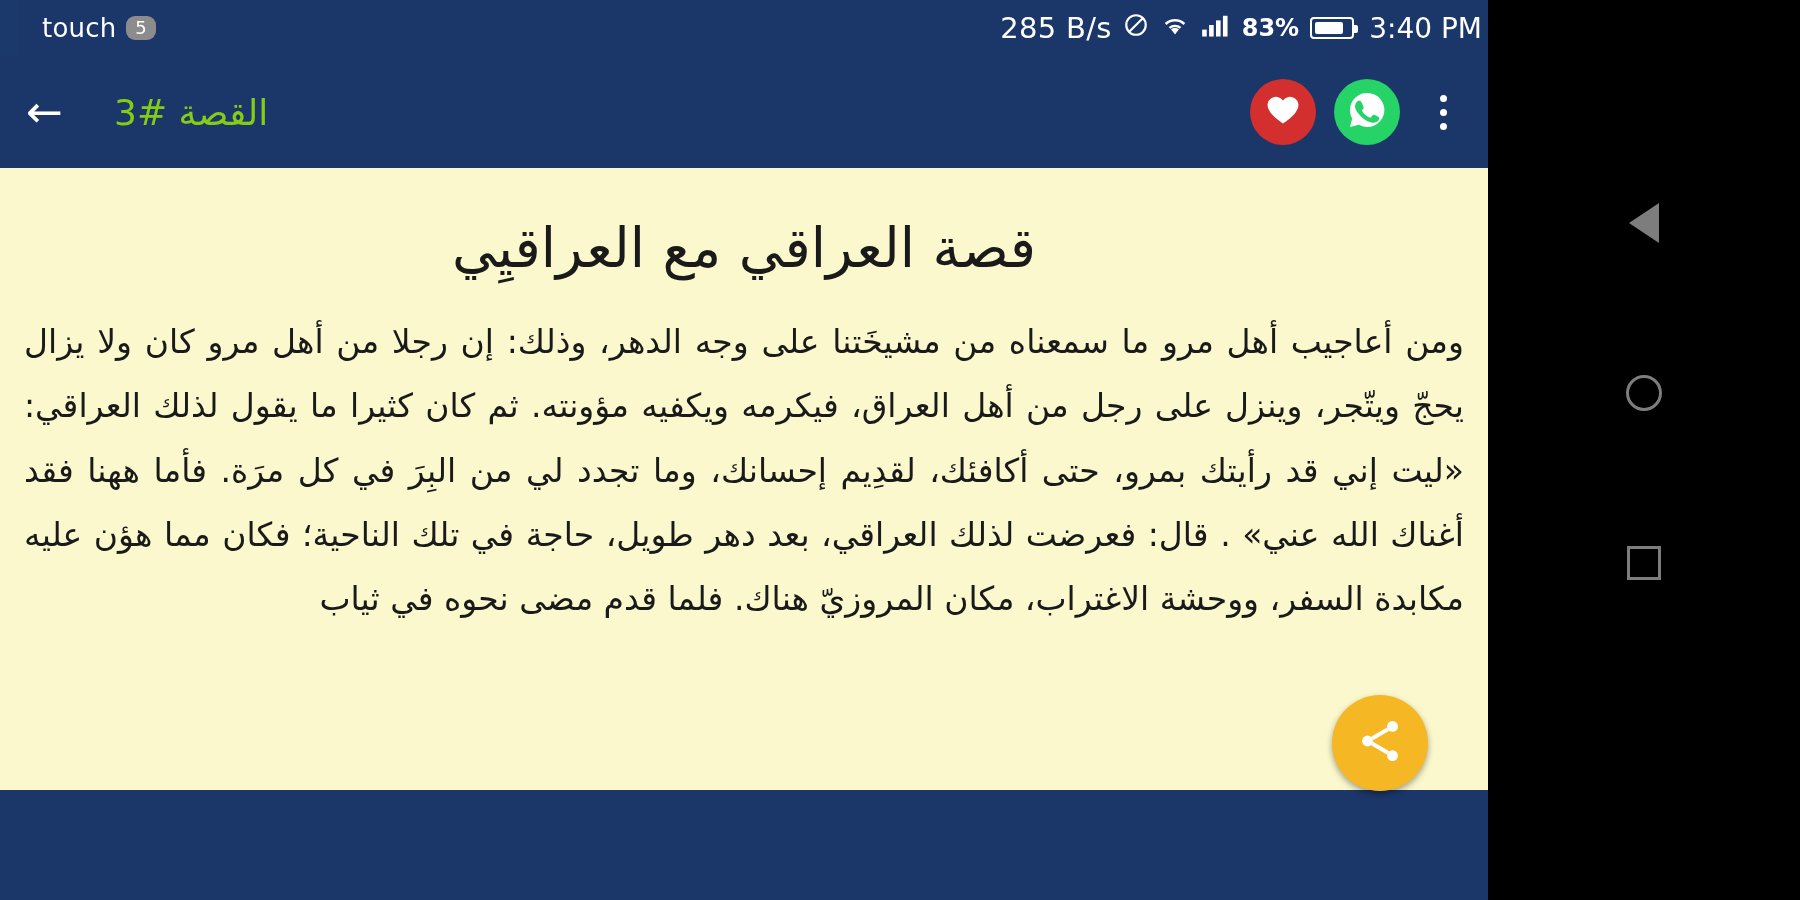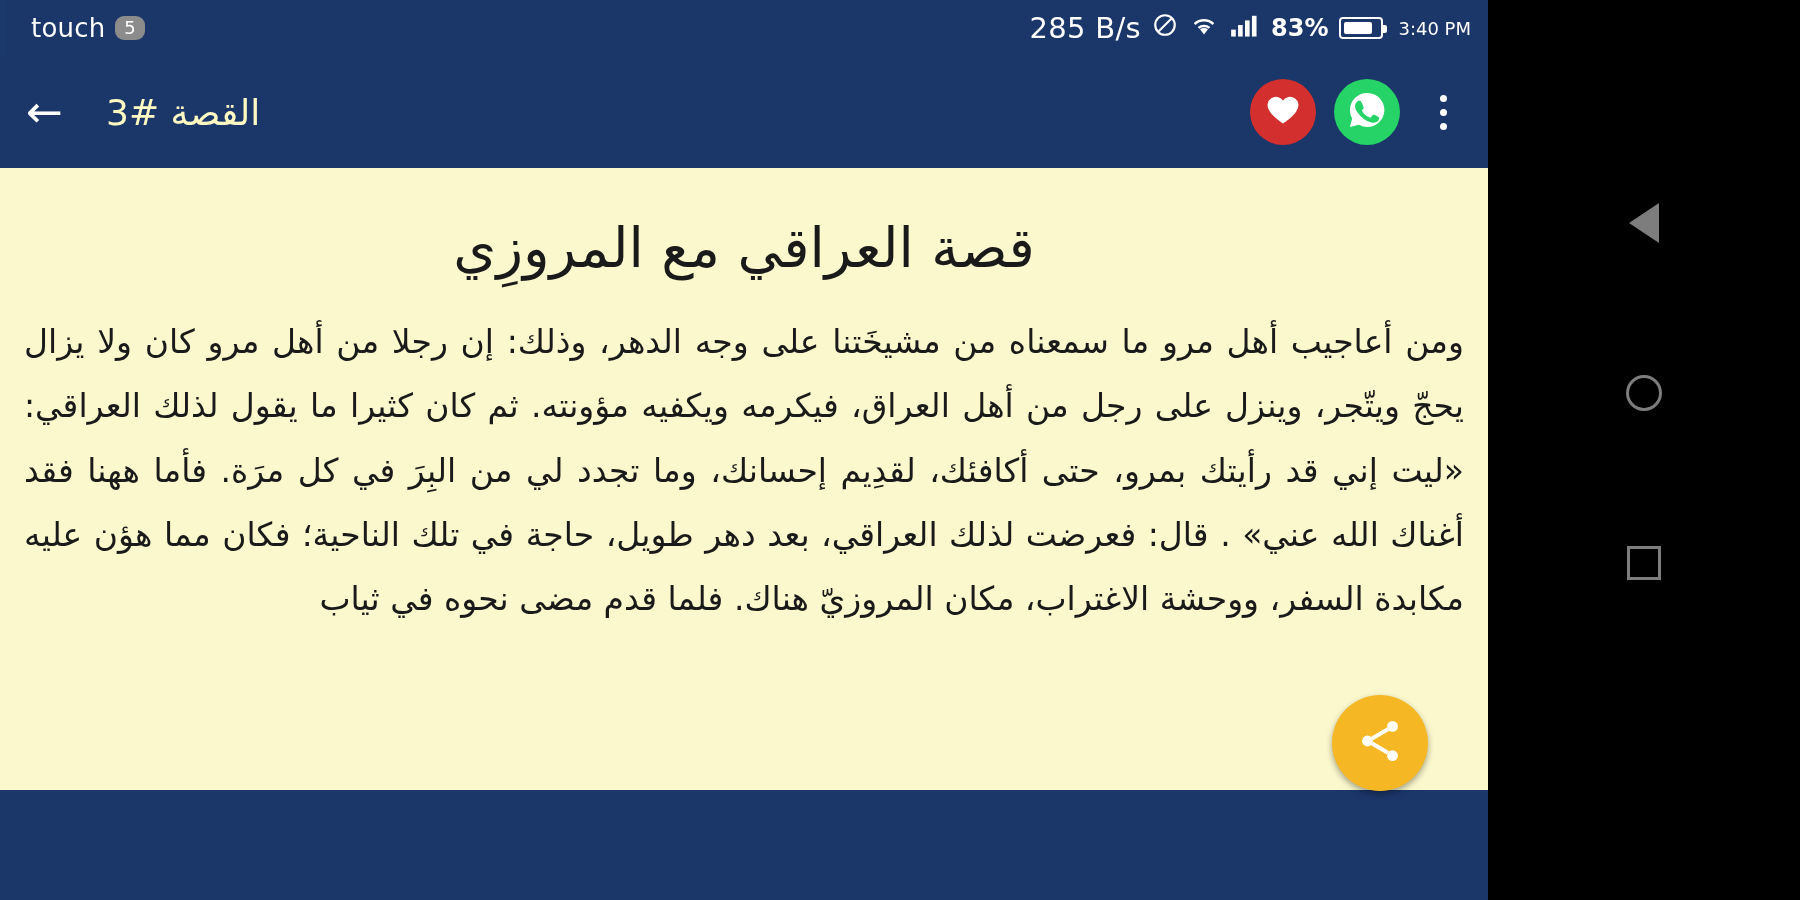--- a/index.html
+++ b/index.html
@@ -22,21 +22,21 @@
     position: absolute;
     left: 0; top: 0;
     width: 1488px;
     height: 900px;
     background: #1b3a6b;
     overflow: hidden;
   }
   
   #statusbar {
     position: absolute;
-    left: 7px; top: 0;
+    left: 18px; top: 0;
     width: 1488px;
     height: 56px;
     background: #1b3668;
     color: #ffffff;
     display: flex;
     align-items: center;
     justify-content: space-between;
     padding: 0 24px;
     box-sizing: border-box;
     font-size: 25px;
@@ -60,21 +60,21 @@
   }
   .sb-right {
     display: flex;
     align-items: center;
     gap: 11px;
     font-size: 24px;
   }
   .sb-net { font-size: 29px; letter-spacing: 0.3px; }
   .sb-icon { display: inline-block; }
   .sb-pct { font-size: 24px; font-weight: bold; }
-  .sb-time { font-size: 18px; margin-left: 4px; }
+  .sb-time { font-size: 28px; margin-left: 4px; }
   .battery {
     display: inline-block;
     width: 44px;
     height: 22px;
     border: 2px solid #ffffff;
     border-radius: 4px;
     position: relative;
     box-sizing: border-box;
   }
   .battery::after {
@@ -107,23 +107,23 @@
   }
   #back-btn {
     color: #ffffff;
     font-size: 44px;
     line-height: 1;
     width: 62px;
     cursor: pointer;
     user-select: none;
   }
   #appbar-title {
-    color: #fef9c3;
+    color: #84cc16;
     font-size: 36px;
-    margin-left: 18px;
+    margin-left: 26px;
     direction: rtl;
     font-family: "DejaVu Sans", sans-serif;
     white-space: nowrap;
   }
   .appbar-spacer { flex: 1 1 auto; }
   .circle-btn {
     width: 66px; height: 66px;
     border-radius: 50%;
     display: flex;
     align-items: center;
@@ -305,21 +305,21 @@
       </div>
 
       <div id="menu-btn">
         <span></span>
           <span></span>
           <span></span>
       </div>
     </div>
 
     <div id="content">
-      <div id="story-title">قصة العراقي مع المروزِي</div>
+      <div id="story-title">قصة العراقي مع العراقيِي</div>
       <div id="story-body">ومن أعاجيب أهل مرو ما سمعناه من مشيخَتنا على وجه الدهر، وذلك: إن رجلا من أهل مرو كان ولا يزال يحجّ ويتّجر، وينزل على رجل من أهل العراق، فيكرمه ويكفيه مؤونته. ثم كان كثيرا ما يقول لذلك العراقي: «ليت إني قد رأيتك بمرو، حتى أكافئك، لقدِيم إحسانك، وما تجدد لي من البِرَ في كل مرَة. فأما ههنا فقد أغناك الله عني» . قال: فعرضت لذلك العراقي، بعد دهر طويل، حاجة في تلك الناحية؛ فكان مما هؤن عليه مكابدة السفر، ووحشة الاغتراب، مكان المروزيّ هناك. فلما قدم مضى نحوه في ثياب</div>
     </div>
 
     <div id="bottombar"></div>
     <div id="share-fab">
       <span>
         <svg width="50" height="50" viewBox="0 0 24 24" aria-hidden="true">
           <circle cx="18" cy="5" r="2.6" fill="#ffffff"></circle>
           <circle cx="6" cy="12" r="2.6" fill="#ffffff"></circle>
           <circle cx="18" cy="19" r="2.6" fill="#ffffff"></circle>

